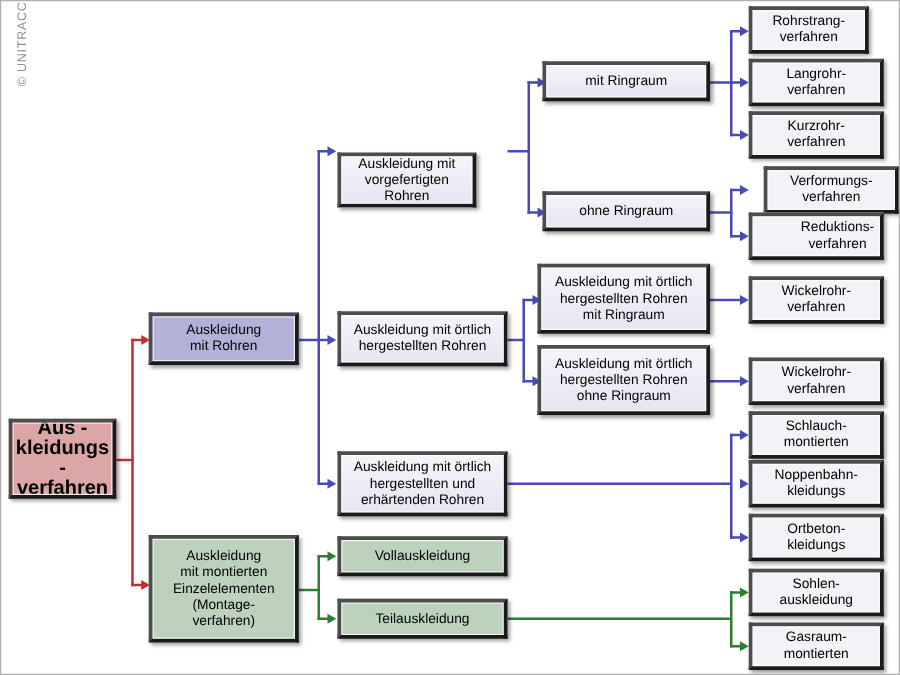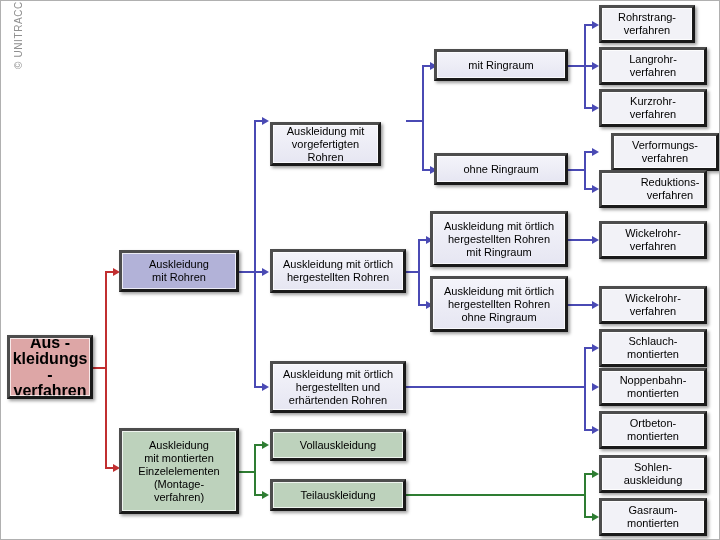--- a/index.html
+++ b/index.html
@@ -274,26 +274,26 @@
 verfahren</span>
   </div>
 
   <div class="node n-leaf" style="left:598px; top:328px; width:108px; height:38px;">
     <span class="inner">Schlauch-
 montierten</span>
   </div>
 
   <div class="node n-leaf" style="left:598px; top:367px; width:108px; height:38px;">
     <span class="inner">Noppenbahn-
-montierten</span>
+kleidungs</span>
   </div>
 
   <div class="node n-leaf" style="left:598px; top:410px; width:108px; height:38px;">
     <span class="inner">Ortbeton-
-montierten</span>
+kleidungs</span>
   </div>
 
   <div class="node n-leaf" style="left:598px; top:454px; width:108px; height:38px;">
     <span class="inner">Sohlen-
 auskleidung</span>
   </div>
 
   <div class="node n-leaf" style="left:598px; top:497px; width:108px; height:38px;">
     <span class="inner">Gasraum-
 montierten</span>

